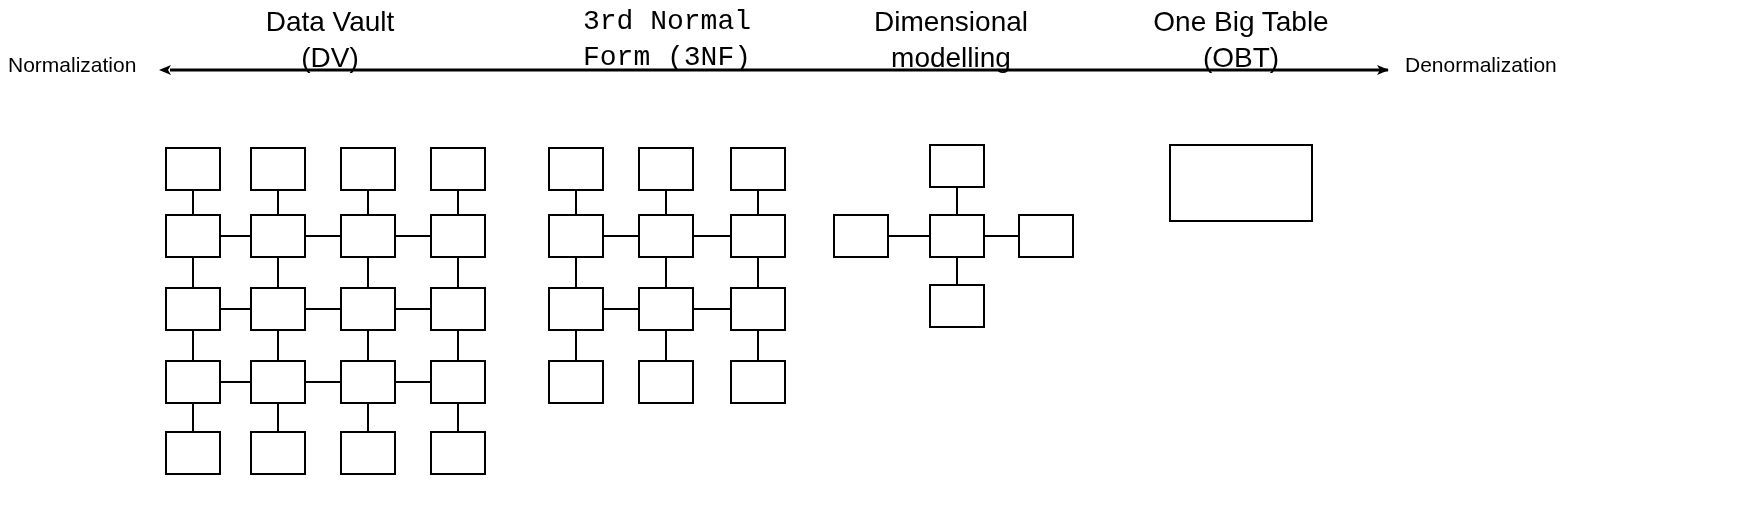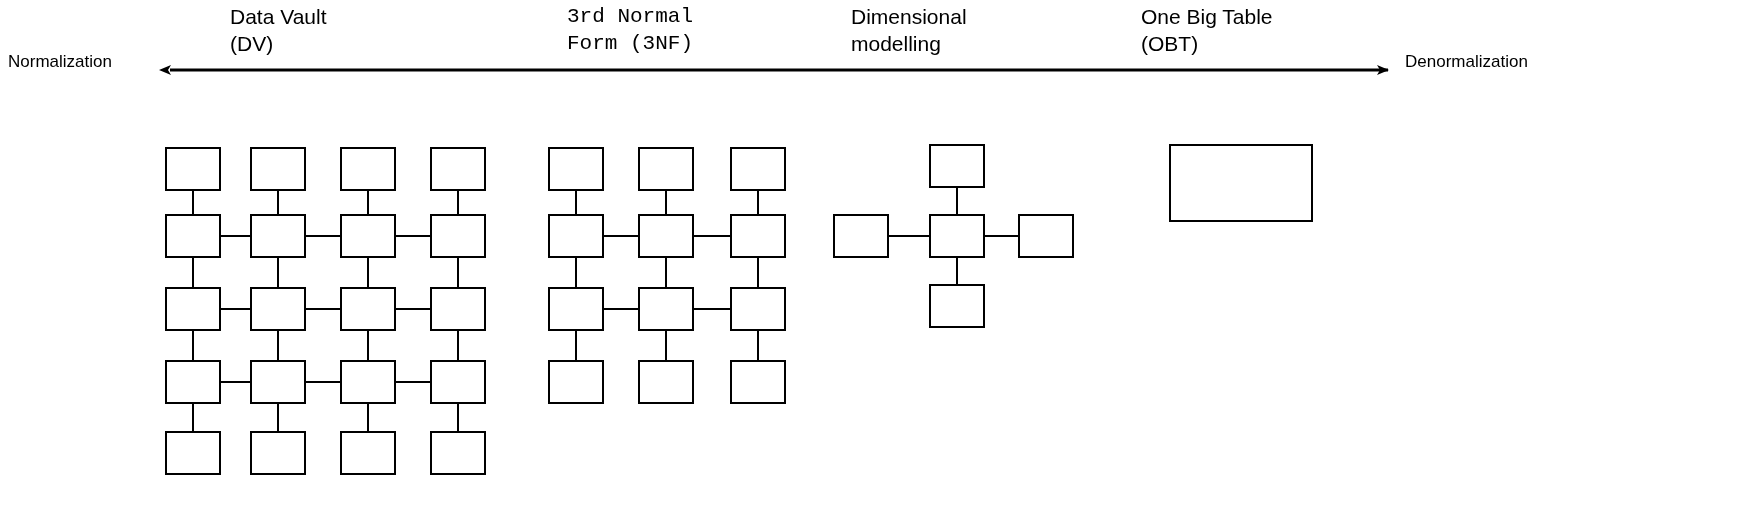--- a/index.html
+++ b/index.html
@@ -15,32 +15,33 @@
     overflow: hidden;
   }
   #stage {
     position: relative;
     width: 1742px;
     height: 524px;
     background: #ffffff;
   }
   .axis-label {
     position: absolute;
-    font-size: 17px;
+    font-size: 21px;
     line-height: 1.22;
     white-space: nowrap;
     color: #000000;
   }
   .axis-label.left { left: 8px; top: 52px; }
   .axis-label.right { left: 1405px; top: 52px; }
 
   .approach-label {
     position: absolute;
-    font-size: 21px;
+    font-size: 28px;
     line-height: 1.28;
+    text-align: center;
     color: #000000;
     white-space: pre-line;
   }
   .spectrum-svg {
     position: absolute;
     left: 0;
     top: 0;
     width: 1742px;
     height: 524px;
   }

